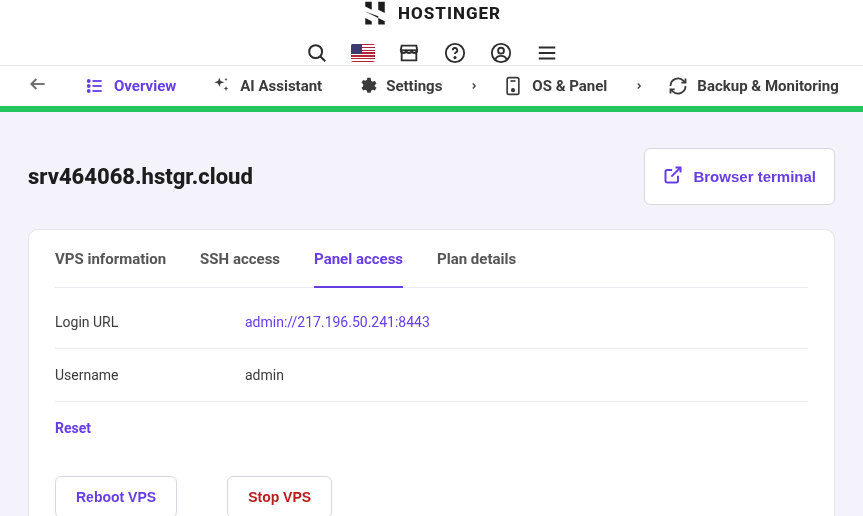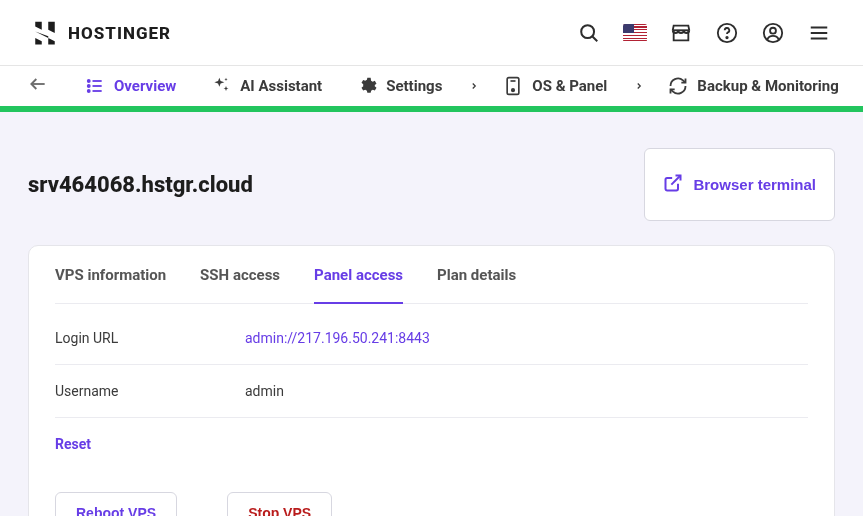--- a/index.html
+++ b/index.html
@@ -1,37 +1,37 @@
 <!DOCTYPE html>
 <html><head>
 <meta charset="utf-8">
 <style>
 * { box-sizing: border-box; margin: 0; padding: 0; }
 body { font-family: -apple-system, BlinkMacSystemFont, "Segoe UI", Roboto, Arial, sans-serif; background: #f4f3fb; width: 863px; height: 516px; overflow: hidden; }
-.header { background: #fff; border-bottom: 1px solid #e5e5e5; height: 66px; display: flex; align-items: center; justify-content: space-between; padding: 0 32px; }
+.header { background: #fff; border-bottom: 1px solid #e5e5e5; height: 66px; display: flex; align-items: center; justify-content: space-between; padding: 0 32px; flex-direction: column; }
 .logo { display: flex; align-items: center; gap: 10px; font-weight: 800; font-size: 17px; letter-spacing: 1px; color: #1d1d1d; }
 .logo-icon { width: 26px; height: 26px; position: relative; }
 .header-actions { display: flex; align-items: center; gap: 22px; }
 .header-icon { width: 24px; height: 24px; display: flex; align-items: center; justify-content: center; cursor: pointer; color: #2d2d2d; }
 .flag { width: 26px; height: 18px; border-radius: 2px; overflow: hidden; position: relative; display: inline-block; }
 .flag .stripe { position: absolute; left: 0; right: 0; height: 1.4px; background: #b22234; }
 .flag .blue { position: absolute; left: 0; top: 0; width: 11px; height: 9.5px; background: #3c3b6e; }
 .flag .bg { position: absolute; inset: 0; background: #fff; }
 
 .navbar { background: #fff; height: 46px; display: flex; align-items: center; padding: 0 12px 0 24px; gap: 18px; border-bottom: 6px solid #22c55e; }
 .nav-back { color: #6b6b6b; cursor: pointer; padding: 4px; margin-right: 6px; }
 .nav-item { display: flex; align-items: center; gap: 8px; font-size: 15px; font-weight: 700; color: #3b3b3b; cursor: pointer; padding: 8px 8px; }
 .nav-item.active { color: #673de6; }
 .nav-item .nav-icon { width: 22px; height: 22px; display: flex; align-items: center; justify-content: center; }
 .nav-caret { width: 12px; height: 12px; display: flex; align-items: center; justify-content: center; color: #3b3b3b; margin-right: -4px; }
 
 .content { padding: 36px 28px 24px; }
 .page-header { display: flex; align-items: center; justify-content: space-between; margin-bottom: 24px; }
 .page-title { font-size: 22px; font-weight: 800; color: #1d1d1d; }
-.browser-terminal-btn { display: flex; align-items: center; gap: 10px; background: #fff; border: 1px solid #d7d7e0; border-radius: 6px; padding: 24px 18px; font-size: 15px; font-weight: 700; color: #673de6; cursor: pointer; }
+.browser-terminal-btn { display: flex; align-items: center; gap: 10px; background: #fff; border: 1px solid #d7d7e0; border-radius: 6px; padding: 16px 18px; font-size: 15px; font-weight: 700; color: #673de6; cursor: pointer; }
 
 .card { background: #fff; border: 1px solid #e5e5ea; border-radius: 10px; padding: 0 26px 26px; }
 .tabs { display: flex; gap: 34px; border-bottom: 1px solid #ebebf0; }
 .tab { padding: 20px 0 18px; font-size: 15px; font-weight: 700; color: #555; cursor: pointer; border-bottom: 2px solid transparent; margin-bottom: -1px; }
 .tab.active { color: #673de6; border-bottom: 2px solid #673de6; }
 
 .rows { padding-top: 8px; }
 .row { display: flex; align-items: center; padding: 18px 0; border-bottom: 1px solid #ebebf0; }
 .row:last-of-type { border-bottom: none; }
 .row-label { width: 190px; font-size: 14px; color: #3b3b3b; }

